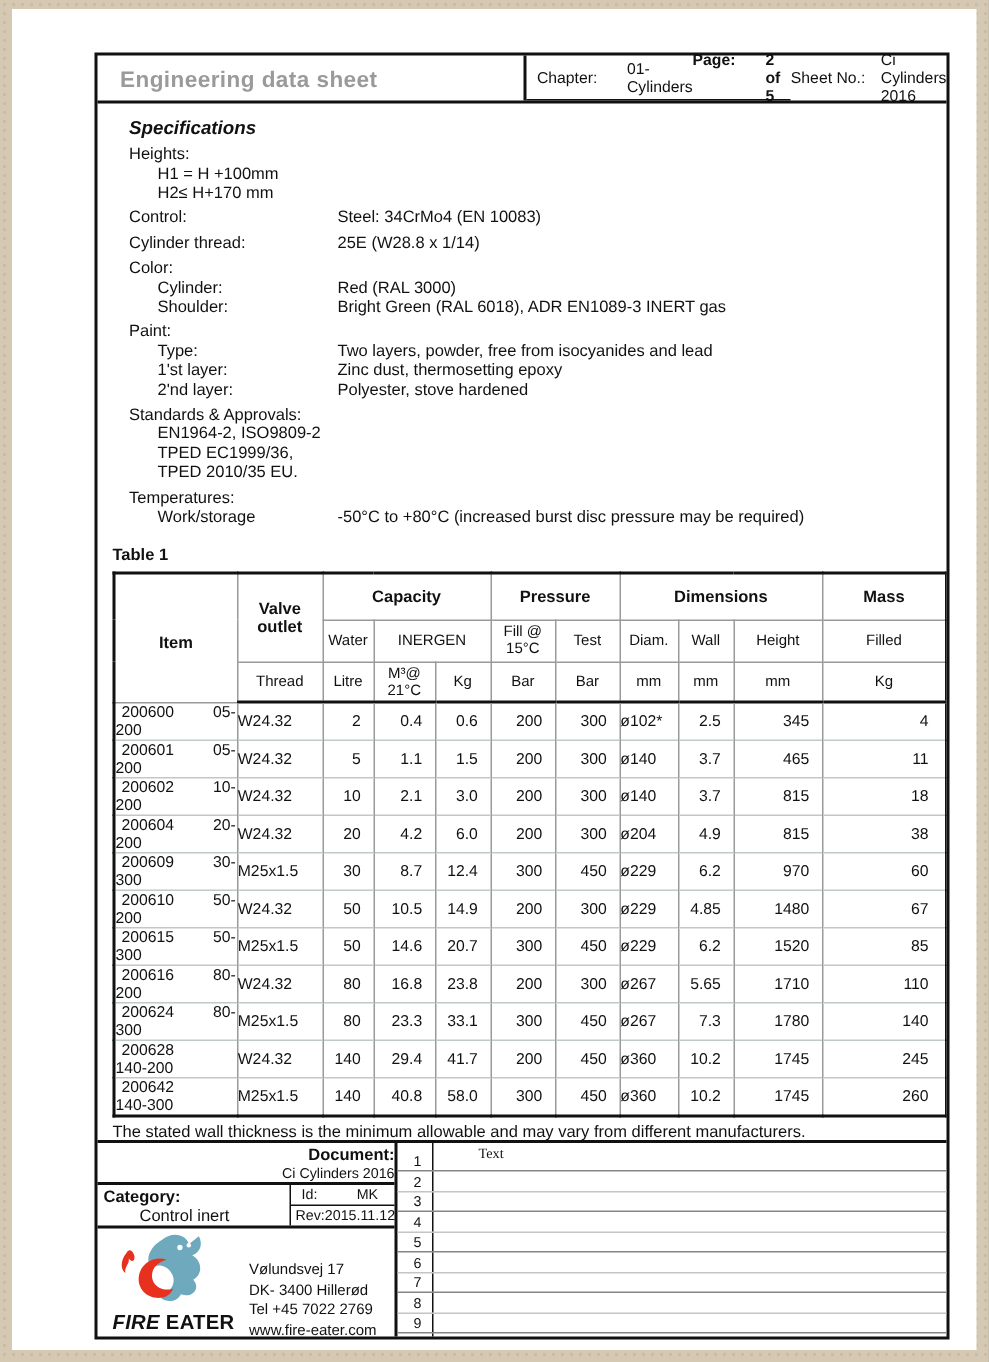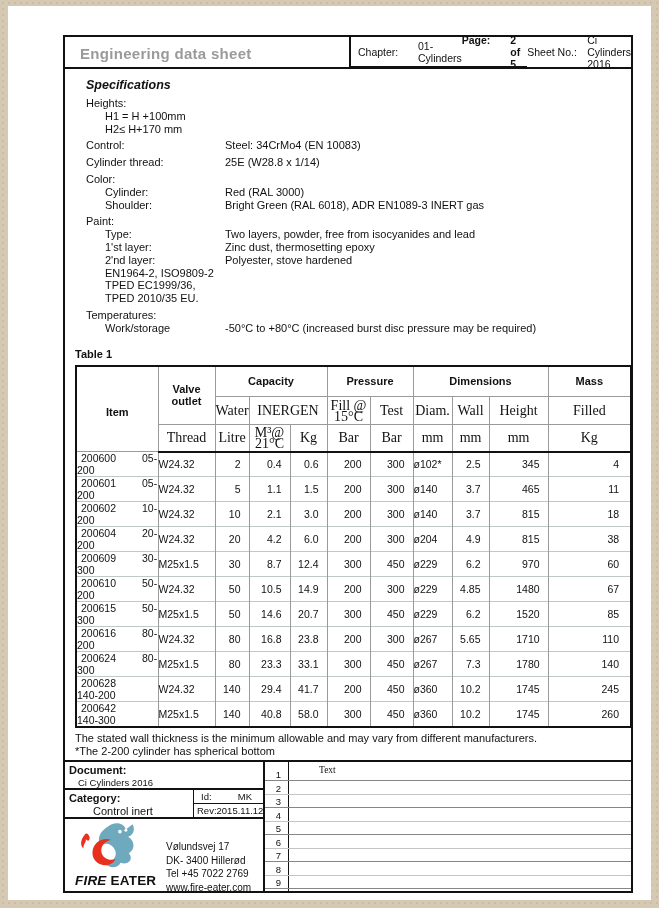--- a/index.html
+++ b/index.html
@@ -30,37 +30,37 @@
   .spec-row.gap { margin-top:4px; }
   .spec-label { width:139px; flex:none; }
   .spec-label.ind1 { margin-left:19px; width:120px; }
   .spec-value { flex:1; }
 
   .table-caption { font-weight:bold; font-size:11px; margin:13px 0 5px 10px; }
   table.data { border-collapse:collapse; margin-left:10px; width:555px; table-layout:fixed;
                border:2px solid #111; }
   table.data thead td { border:1px solid #9a9a9a; text-align:center; vertical-align:middle; }
   td.th { font-weight:bold; font-size:11px; }
-  td.subh { font-size:14px;font-family:Liberation Serif, serif; }
+  td.subh { font-size:10px; }
   tr.h1 { height:31px; } tr.h2 { height:28px; } tr.h3 { height:27px; }
   thead tr.h3 td { border-bottom:2px solid #111; }
   td.item-h { border-bottom:2px solid #111; vertical-align:top; padding-top:7px; }
   .two-line span { display:block; line-height:11px; }
   tbody td { font-size:10.5px; height:19.5px; padding:0; border-left:1px solid #9a9a9a; }
   tbody tr + tr td { border-top:1px solid #bfcac5; }
   td.c-item .code { display:inline-block; width:65px; padding-left:4px; }
   td.c-num  { text-align:right; padding-right:8px; }
   td.c-center { text-align:left; }
   td.c-filled { text-align:right; padding-right:11px; }
   .notes { margin:4px 0 0 10px; font-size:11px; line-height:13px; }
 
   
   .doc-footer { height:131px; border-top:2px solid #111; display:flex; flex:none; }
   .f-left { width:200px; border-right:2px solid #111; display:flex; flex-direction:column; flex:none; }
-  .f-doc { height:29px; border-bottom:2px solid #111; padding:2px 0 0 4px; }
+  .f-doc { height:29px; border-bottom:2px solid #111; padding:2px 0 0 4px;text-align:right; }
   .f-doc-label { font-weight:bold; font-size:11px; }
   .f-doc-value { font-size:9.5px; padding-left:9px; padding-top:1px; }
   .f-cat { height:29px; border-bottom:2px solid #111; display:flex; }
   .f-cat-left { flex:1; padding:2px 0 0 4px; }
   .f-cat-label { font-weight:bold; font-size:11px; }
   .f-cat-value { font-size:11px; padding-left:24px; padding-top:1px; }
   .f-idrev { width:70px; border-left:1.5px solid #111; display:flex; flex-direction:column; font-size:9.5px; flex:none; }
   .f-id { flex:1; border-bottom:1px solid #111; display:flex; justify-content:space-between; align-items:center; padding:0 11px 0 7px; }
   .f-rev { flex:1; display:flex; align-items:center; padding-left:3px; }
   .f-logo { flex:1; display:flex; }
@@ -145,20 +145,23 @@
               <span class="spec-label ind1">Type:</span>
               <span class="spec-value">Two layers, powder, free from isocyanides and lead</span>
             </div>
             <div class="spec-row">
               <span class="spec-label ind1">1'st layer:</span>
               <span class="spec-value">Zinc dust, thermosetting epoxy</span>
             </div>
             <div class="spec-row">
               <span class="spec-label ind1">2'nd layer:</span>
               <span class="spec-value">Polyester, stove hardened</span>
+            </div>
+            <div class="spec-row gap">
+              <span class="spec-label">Standards &amp; Approvals:</span>
             </div>
             <div class="spec-row">
               <span class="spec-label ind1">EN1964-2, ISO9809-2</span>
             </div>
             <div class="spec-row">
               <span class="spec-label ind1">TPED EC1999/36, TPED 2010/35 EU.</span>
             </div>
             <div class="spec-row gap">
               <span class="spec-label">Temperatures:</span>
             </div>

